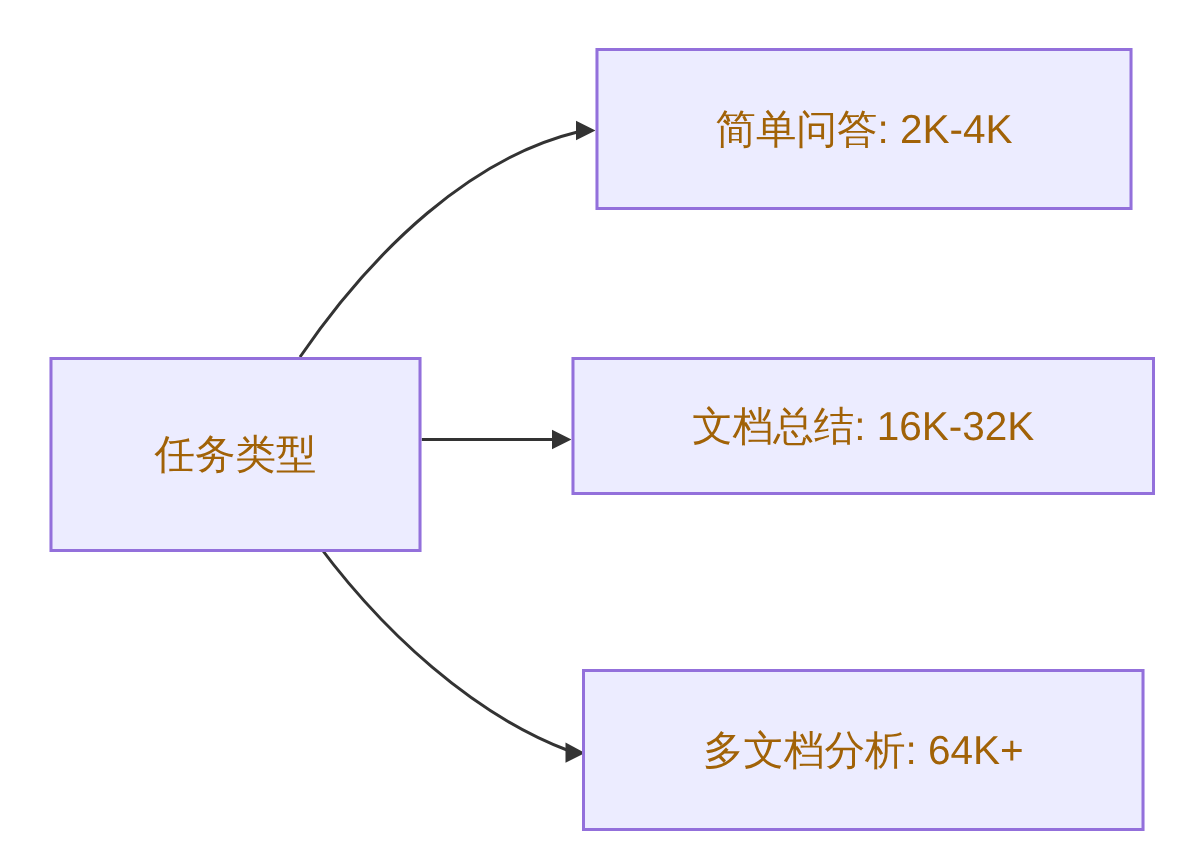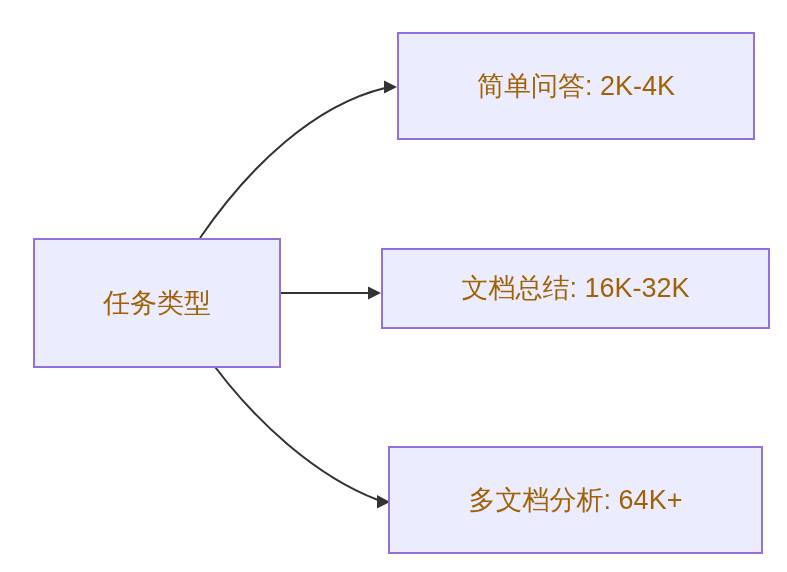--- a/index.html
+++ b/index.html
@@ -40,21 +40,21 @@
     align-items: center;
     justify-content: center;
     color: #a16207;
     font-size: 27px;
     line-height: 1.2;
     text-align: center;
     white-space: nowrap;
   }
   .node-root   { left: 33px;  top: 238px; width: 248px; height: 130px; }
   .node-child0 { left: 397px; top: 32px;  width: 358px; height: 108px; }
-  .node-child1 { left: 381px; top: 248px; width: 389px; height: 81px; text-align: center; }
+  .node-child1 { left: 381px; top: 238px; width: 389px; height: 92px; text-align: center; }
   .node-child2 { left: 388px; top: 446px; width: 375px; height: 108px; }
 </style>
 </head>
 <body>
 
 <div class="canvas">
 
   <svg class="edges" viewBox="0 0 787 572" xmlns="http://www.w3.org/2000/svg">
 
     <g>

